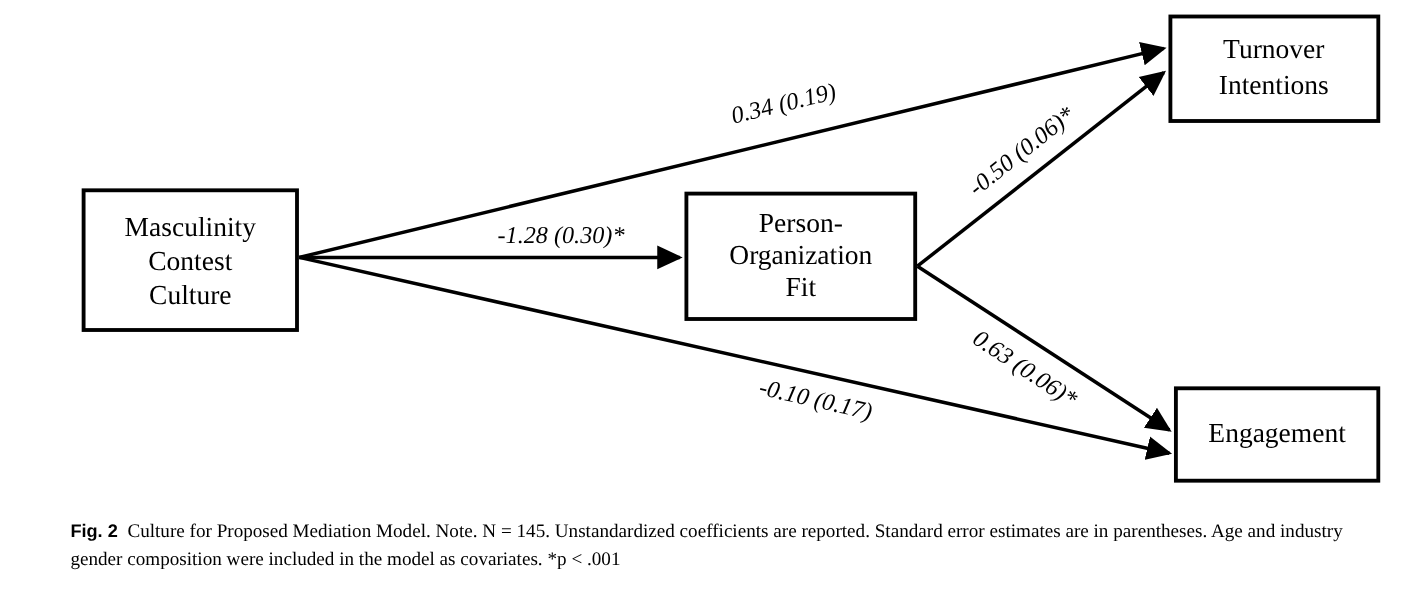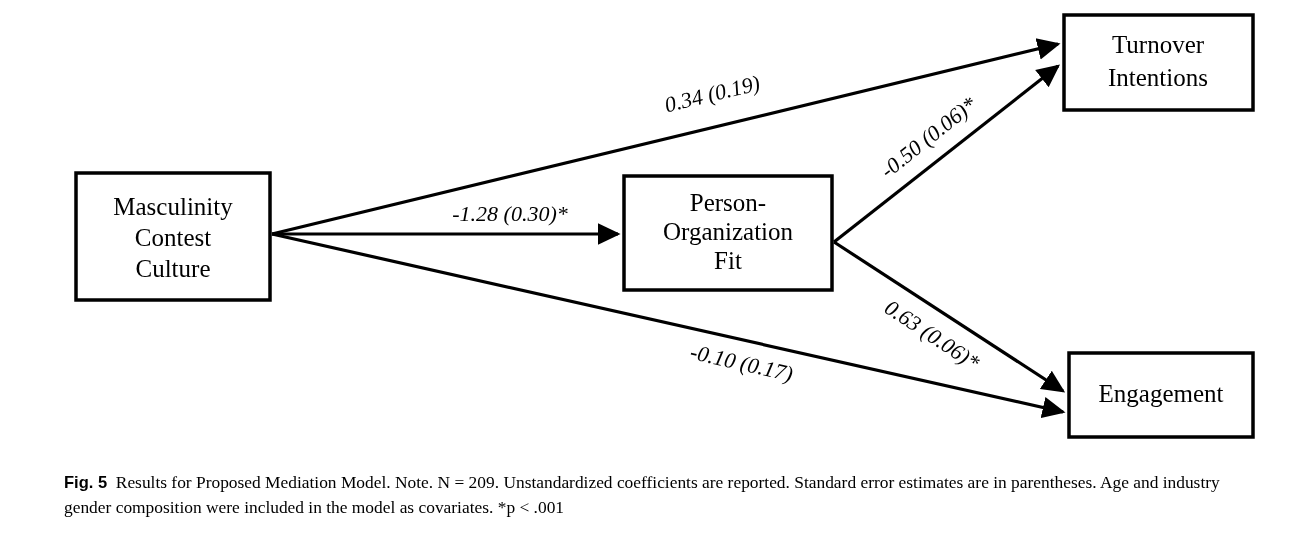--- a/index.html
+++ b/index.html
@@ -117,23 +117,23 @@
     <text class="coef-label" x="510" y="221">-1.28 (0.30)*</text>
 
     <text class="coef-label" x="740" y="370" transform="rotate(12.8 740 370)">-0.10 (0.17)</text>
 
     <text class="coef-label" x="933" y="143" transform="rotate(-38.5 933 143)">-0.50 (0.06)*</text>
 
     <text class="coef-label" x="928" y="341" transform="rotate(33.5 928 341)">0.63 (0.06)*</text>
   </svg>
 
   <div id="caption">
-    <span class="fig-num">Fig. 5</span>&nbsp;
-    <span>Results for Proposed Mediation Model.</span>
+    <span class="fig-num">Fig. 2</span>&nbsp;
+    <span>Culture for Proposed Mediation Model.</span>
     <span class="ital">Note</span><span>.</span>
     <span class="ital">N</span>
-    <span>= 209.</span>
+    <span>= 145.</span>
     <span>Unstandardized coefficients are reported. Standard error estimates are in parentheses. Age and industry gender composition were included in the model as covariates.</span>
     <span>*</span><span class="ital">p</span>
     <span>&lt; .001</span>
   </div>
 
 </div>
 
 </body></html>

